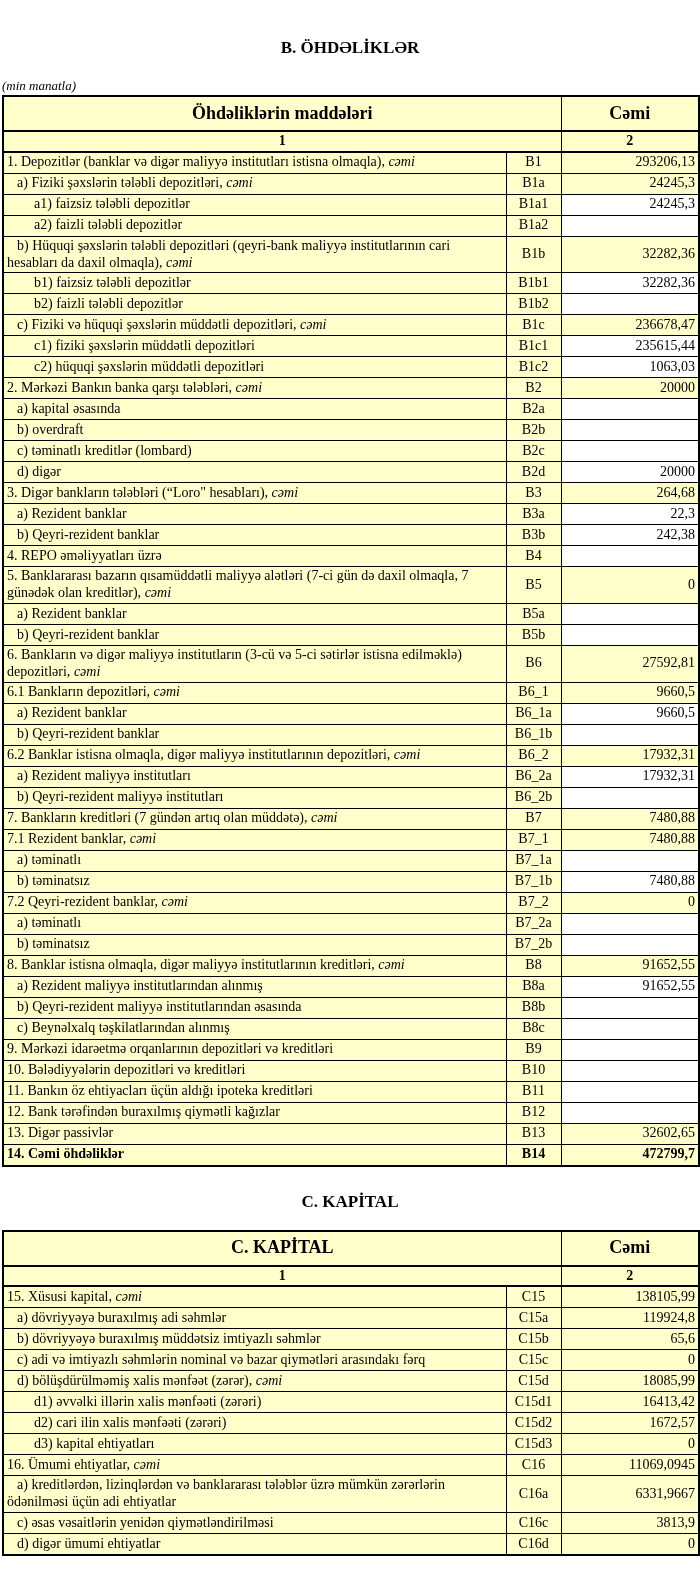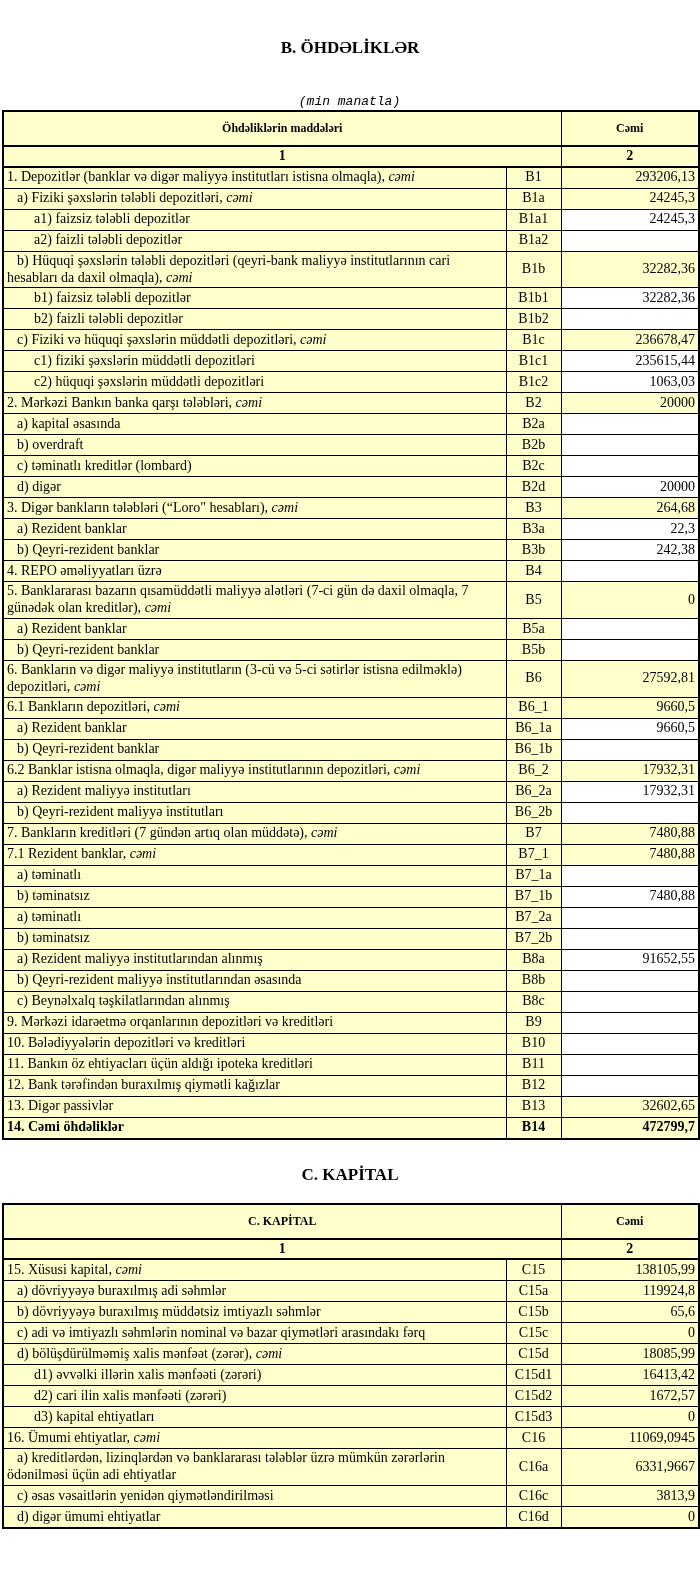--- a/index.html
+++ b/index.html
@@ -10,25 +10,24 @@
   }
   .doc { padding: 0 2px; }
 
   .section-title {
     text-align: center;
     font-weight: bold;
     font-size: 17px;
     margin: 38px 0 0 0;
   }
   .unit-note {
-    text-align: center;
+    text-align: left;
     font-style: italic;
     font-size: 13px;
-    margin: 36px 1px 1px 0;
-    font-family: Liberation Mono, monospace;
+    margin: 20px 1px 1px 0;
   }
   .c-title { margin: 25px 0 0 0; }
 
   table.fin {
     width: 100%;
     border-collapse: collapse;
     border: 2px solid #000;
     background: #FFFFCC;
     table-layout: fixed;
     margin-top: 1px;
@@ -41,21 +40,21 @@
     line-height: 1.2;
     padding: 1px 3px;
     vertical-align: middle;
     overflow: hidden;
   }
   thead td {
     text-align: center;
     font-weight: bold;
     border-bottom-width: 2px !important;
   }
-  thead tr.main-header td { height: 31px; font-size: 12px; }
+  thead tr.main-header td { height: 31px; font-size: 18px; }
   thead tr.num-header td { height: 16px; }
 
   tbody td { height: 18px; }
   td.label-cell { text-align: left; padding-left: 4px; }
   td.label-cell.indent0 { text-indent: 0; }
   td.label-cell.indent1 { text-indent: 10px; }
   td.label-cell.indent2 { text-indent: 27px; }
   td.code-cell  { text-align: center; }
   td.value-cell { text-align: right; padding-right: 4px; }
   td.value-cell.white { background: #ffffff; }
@@ -247,28 +246,38 @@
           <td class="label-cell indent1">a) təminatlı</td>
           <td class="code-cell">B7_1a</td>
           <td class="value-cell white"></td>
         </tr>
         <tr>
           <td class="label-cell indent1">b) təminatsız</td>
           <td class="code-cell">B7_1b</td>
           <td class="value-cell white">7480,88</td>
         </tr>
         <tr>
+          <td class="label-cell indent0">7.2 Qeyri-rezident banklar, <span class="it">cəmi</span></td>
+          <td class="code-cell">B7_2</td>
+          <td class="value-cell">0</td>
+        </tr>
+        <tr>
           <td class="label-cell indent1">a) təminatlı</td>
           <td class="code-cell">B7_2a</td>
           <td class="value-cell white"></td>
         </tr>
         <tr>
           <td class="label-cell indent1">b) təminatsız</td>
           <td class="code-cell">B7_2b</td>
           <td class="value-cell white"></td>
+        </tr>
+        <tr>
+          <td class="label-cell indent0">8. Banklar istisna olmaqla, digər maliyyə institutlarının kreditləri, <span class="it">cəmi</span></td>
+          <td class="code-cell">B8</td>
+          <td class="value-cell">91652,55</td>
         </tr>
         <tr>
           <td class="label-cell indent1">a) Rezident maliyyə institutlarından alınmış</td>
           <td class="code-cell">B8a</td>
           <td class="value-cell white">91652,55</td>
         </tr>
         <tr>
           <td class="label-cell indent1">b) Qeyri-rezident maliyyə institutlarından əsasında</td>
           <td class="code-cell">B8b</td>
           <td class="value-cell white"></td>

